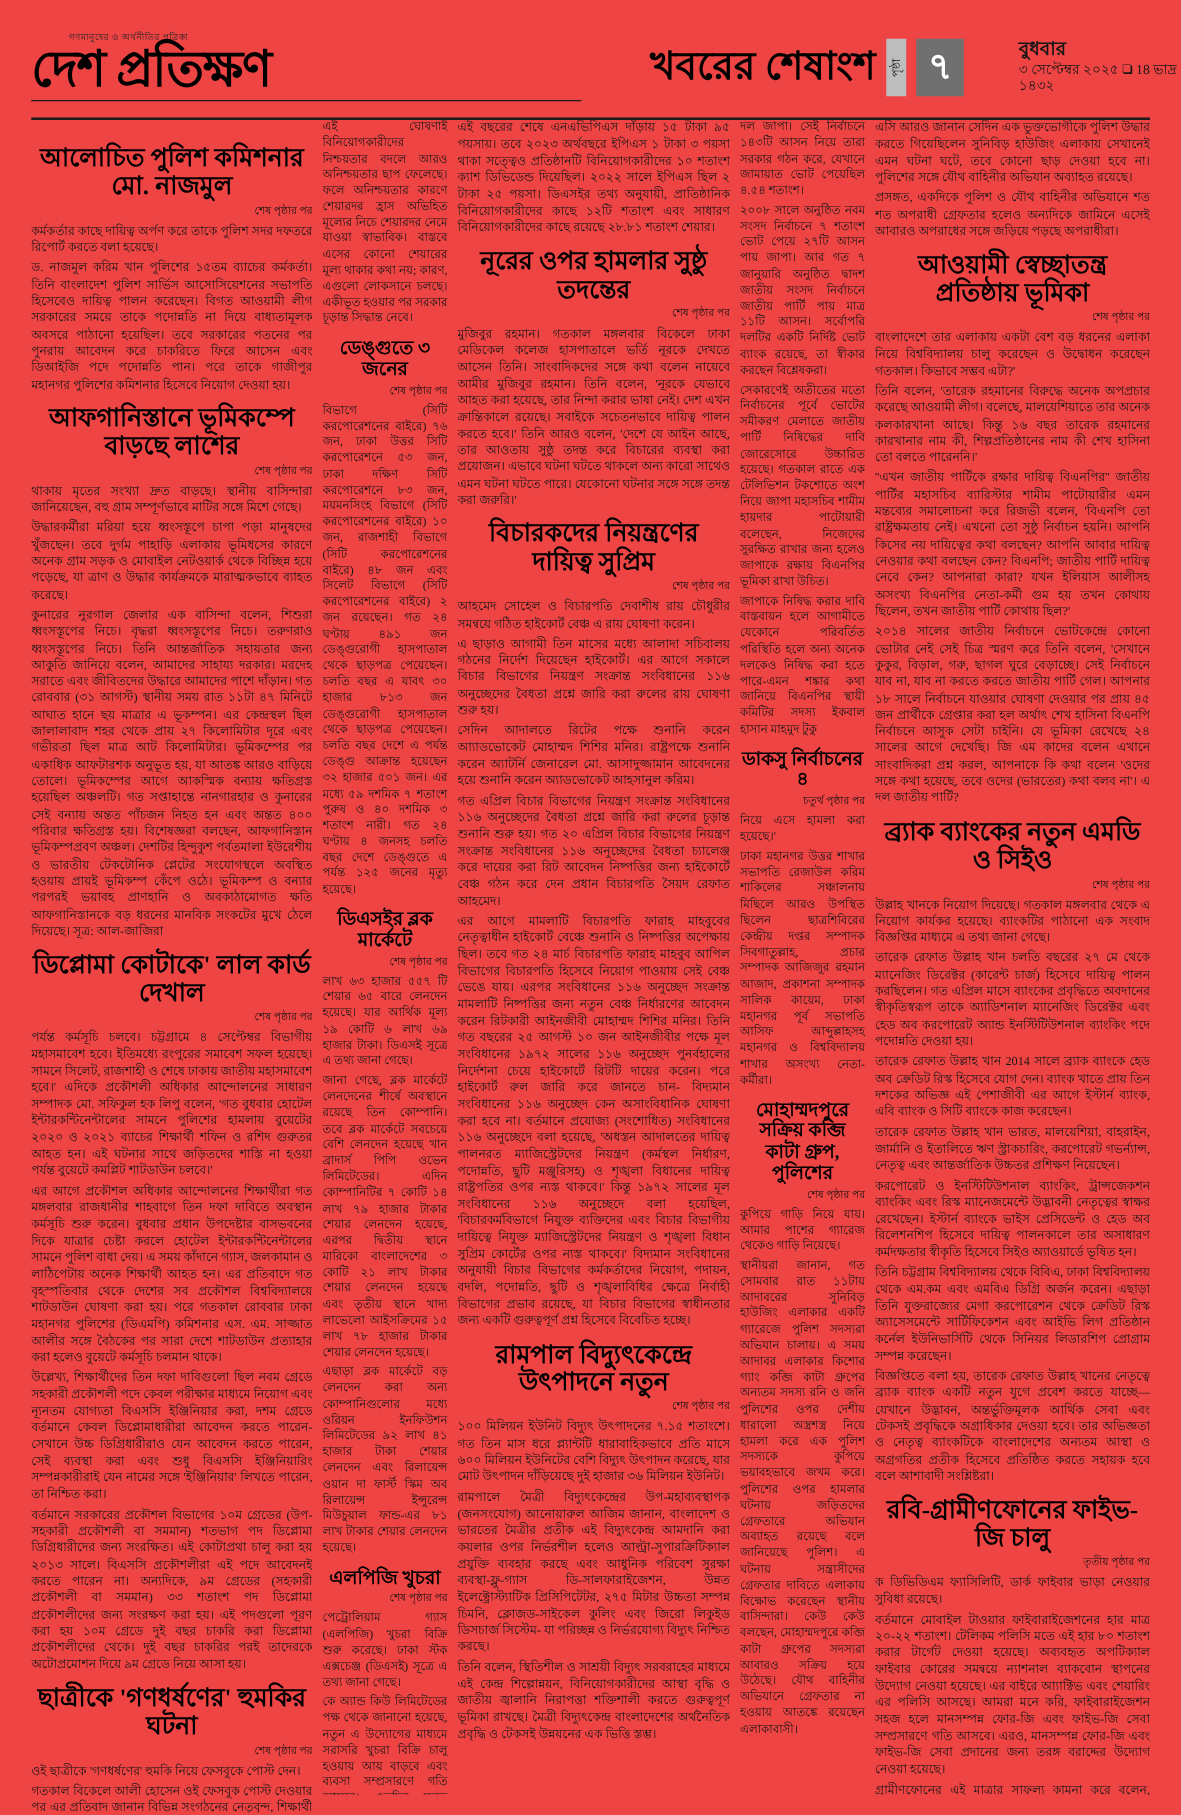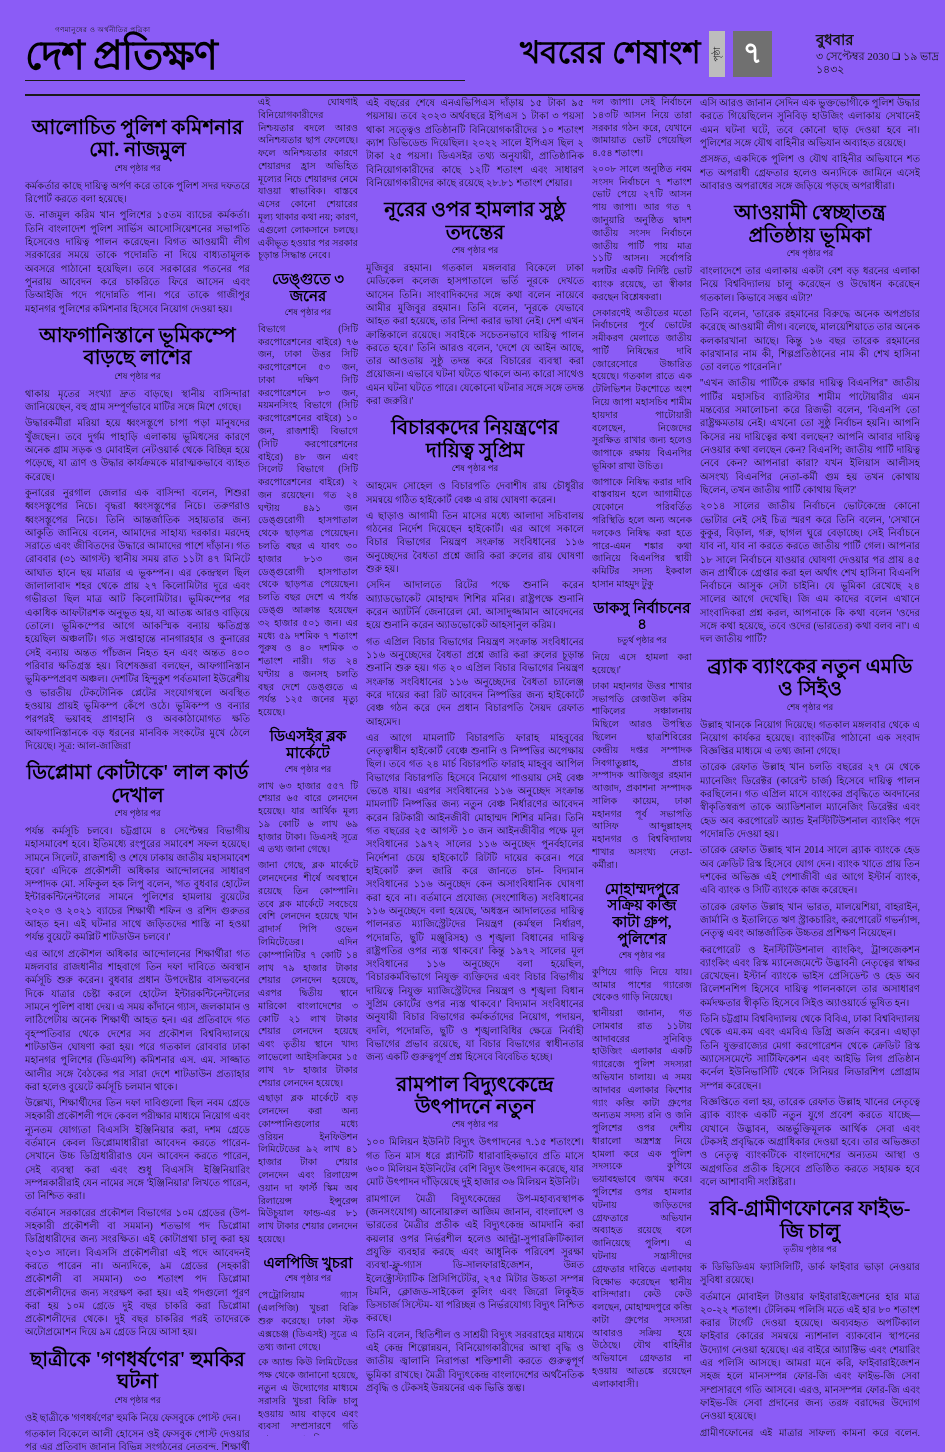--- a/index.html
+++ b/index.html
@@ -1,16 +1,16 @@
 <!DOCTYPE html>
 <html lang="bn"><head>
 <meta charset="utf-8">
 <style>
   html,body{margin:0;padding:0;background:#e8e8e8;}
-  #page{position:relative;width:945px;height:1452px;background:#8b5cf6;margin:0 auto;
+  #page{position:relative;width:945px;height:1452px;background:#ef4444;margin:0 auto;
         font-family:"Liberation Serif","DejaVu Serif",serif;color:#161616;overflow:hidden;}
   
   #masthead{position:absolute;left:0;top:0;width:945px;height:94px;}
   #logo-block{position:absolute;left:25px;top:24px;}
   #logo-tagline{font-size:7px;letter-spacing:.5px;color:#222;margin-left:30px;}
   #logo-text{font-size:40px;font-weight:bold;line-height:1.0;letter-spacing:-1px;color:#000;}
   #section-block{position:absolute;left:520px;top:28px;display:flex;align-items:center;gap:8px;justify-content:space-between;}
   #section-title{font-size:31px;font-weight:bold;color:#000;white-space:nowrap;}
   #page-label-box{width:20px;height:46px;background:#bdbdbd;display:flex;align-items:center;justify-content:center;}
   #page-label-box span{writing-mode:vertical-rl;transform:rotate(180deg);font-size:9px;color:#111;}
@@ -25,21 +25,21 @@
   .col{position:absolute;top:110px;height:1340px;overflow:hidden;}
   #col-0{left:25px;width:225px;}
   #col-1{left:258px;width:100px;top:96px;}
   #col-2{left:366px;width:218px;top:96px;}
   #col-3{left:592px;width:100px;top:96px;}
   #col-4{left:700px;width:220px;top:96px;}
   .article{margin-bottom:9px;}
   .headline{font-weight:bold;text-align:center;color:#000;line-height:1.12;margin:6px 0 1px 0;}
   .h-lg{font-size:20px;}
   .h-sm{font-size:15px;}
-  .dateline{font-size:8.5px;text-align:center;margin:1px 0 3px 0;color:#111;}
+  .dateline{font-size:8.5px;text-align:right;margin:1px 0 3px 0;color:#111;}
   .body p{font-size:9.8px;line-height:1.36;text-align:justify;margin:0 0 3px 0;word-break:break-word;}
   .narrow .body p{font-size:9.4px;}
 </style>
 </head>
 <body>
 
 <div id="page">
 
   <div id="masthead">
     <div id="logo-block">
@@ -49,21 +49,21 @@
     <div id="section-block">
       <div id="section-title">খবরের শেষাংশ</div>
       <div id="page-label-box">
         <span>পৃষ্ঠা</span>
       </div>
       <div id="page-number-box">
         <span>৭</span>
       </div>
       <div id="date-block">
         <div id="date-day">বুধবার</div>
-        <div id="date-line">৩ সেপ্টেম্বর 2030 ❑ ১৯ ভাদ্র ১৪৩২</div>
+        <div id="date-line">৩ সেপ্টেম্বর ২০২৫ ❑ 18 ভাদ্র ১৪৩২</div>
       </div>
     </div>
     <div id="logo-rule"></div>
     <div id="header-rule"></div>
   </div>
 
   <div class="col" id="col-0">
     <div class="article">
       <div class="headline h-lg">আলোচিত পুলিশ কমিশনার মো. নাজমুল</div>
       <div class="dateline">শেষ পৃষ্ঠার পর</div>

